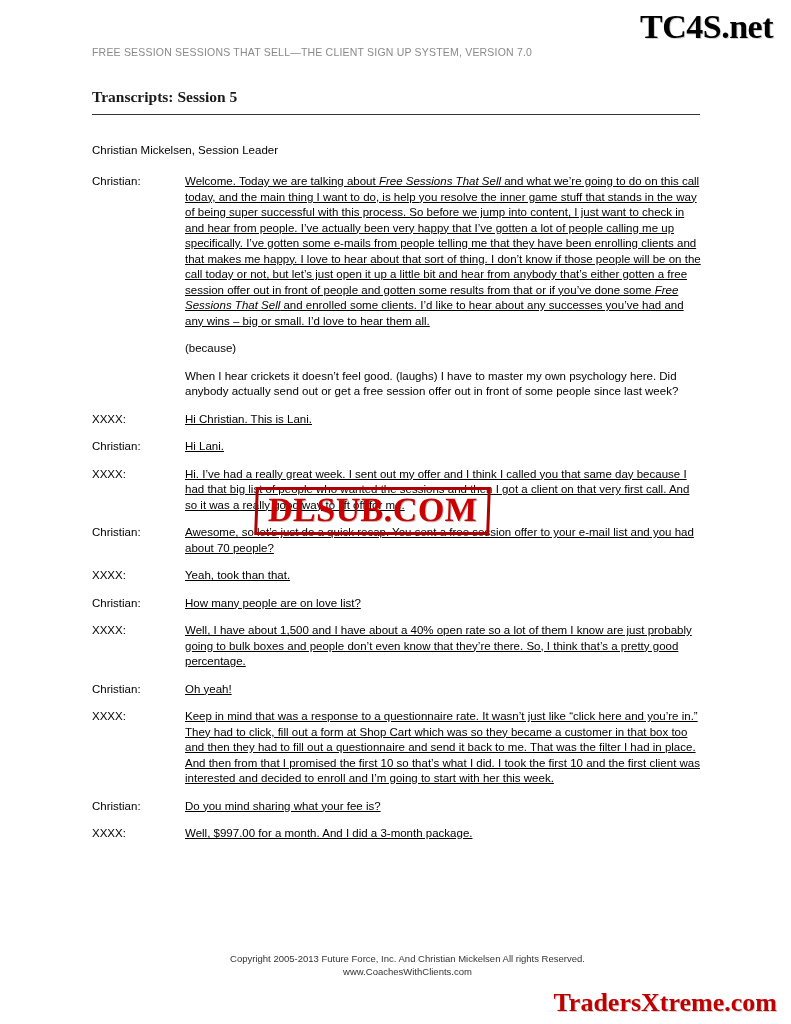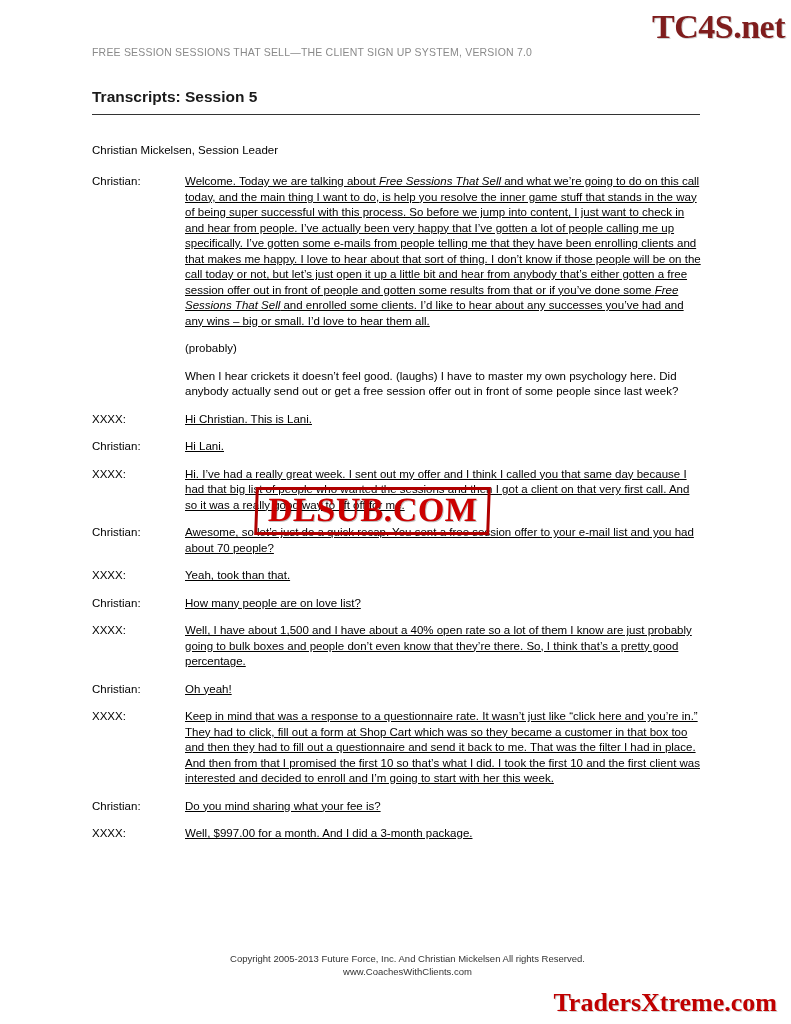--- a/index.html
+++ b/index.html
@@ -20,25 +20,25 @@
     position: relative;
     width: 791px;
     height: 1024px;
     box-sizing: border-box;
   }
 
   
   .wm-top {
     position: absolute;
     top: 8px;
-    right: 6px;
+    right: 18px;
     font-family: "Liberation Serif", serif;
     font-size: 34px;
     font-weight: bold;
-    color: #7f1d1d;
+    color: #000000;
     letter-spacing: -0.5px;
     text-shadow: 1px 1px 0 rgba(0,0,0,0.18);
     white-space: nowrap;
   }
 
   
   .running-header {
     position: absolute;
     top: 46px;
     left: 92px;
@@ -53,20 +53,21 @@
     position: absolute;
     top: 88px;
     left: 92px;
     width: 608px;
     font-size: 15.5px;
     font-weight: bold;
     color: #1a1a1a;
     padding-bottom: 8px;
     border-bottom: 1.5px solid #333333;
     box-sizing: border-box;
+    font-family: Liberation Serif, serif;
   }
 
   
   .body-area {
     position: absolute;
     top: 144px;
     left: 92px;
     width: 612px;
   }
 
@@ -157,21 +158,21 @@
 
   <div class="doc-title">Transcripts: Session 5</div>
 
   <div class="body-area">
     <div class="leader-line">Christian Mickelsen, Session Leader</div>
     <div id="turns">
         <div class="turn">
           <div class="speaker">Christian:</div>
           <div class="text">Welcome.  Today we are talking about <em>Free Sessions That Sell</em> and what we’re going to do on this call today, and the main thing I want to do, is help you resolve the inner game stuff that stands in the way of being super successful with this process.  So before we jump into content, I just want to check in and hear from people.  I’ve actually been very happy that I’ve gotten a lot of people calling me up specifically.  I’ve gotten some e-mails from people telling me that they have been enrolling clients and that makes me happy.  I love to hear about that sort of thing.  I don’t know if those people will be on the call today or not, but let’s just open it up a little bit and hear from anybody that’s either gotten a free session offer out in front of people and gotten some results from that or if you’ve done some <em>Free Sessions That Sell</em> and enrolled some clients.  I’d like to hear about any successes you’ve had and any wins – big or small.  I’d love to hear them all.</div>
         </div>
-        <div class="cont">(probably)</div>
+        <div class="cont">(because)</div>
         <div class="cont">When I hear crickets it doesn’t feel good. (laughs)  I have to master my own psychology here.  Did anybody actually send out or get a free session offer out in front of some people since last week?</div>
         <div class="turn">
           <div class="speaker">XXXX:</div>
           <div class="text">Hi Christian.  This is Lani.</div>
         </div>
         <div class="turn">
           <div class="speaker">Christian:</div>
           <div class="text">Hi Lani.</div>
         </div>
         <div class="turn">

